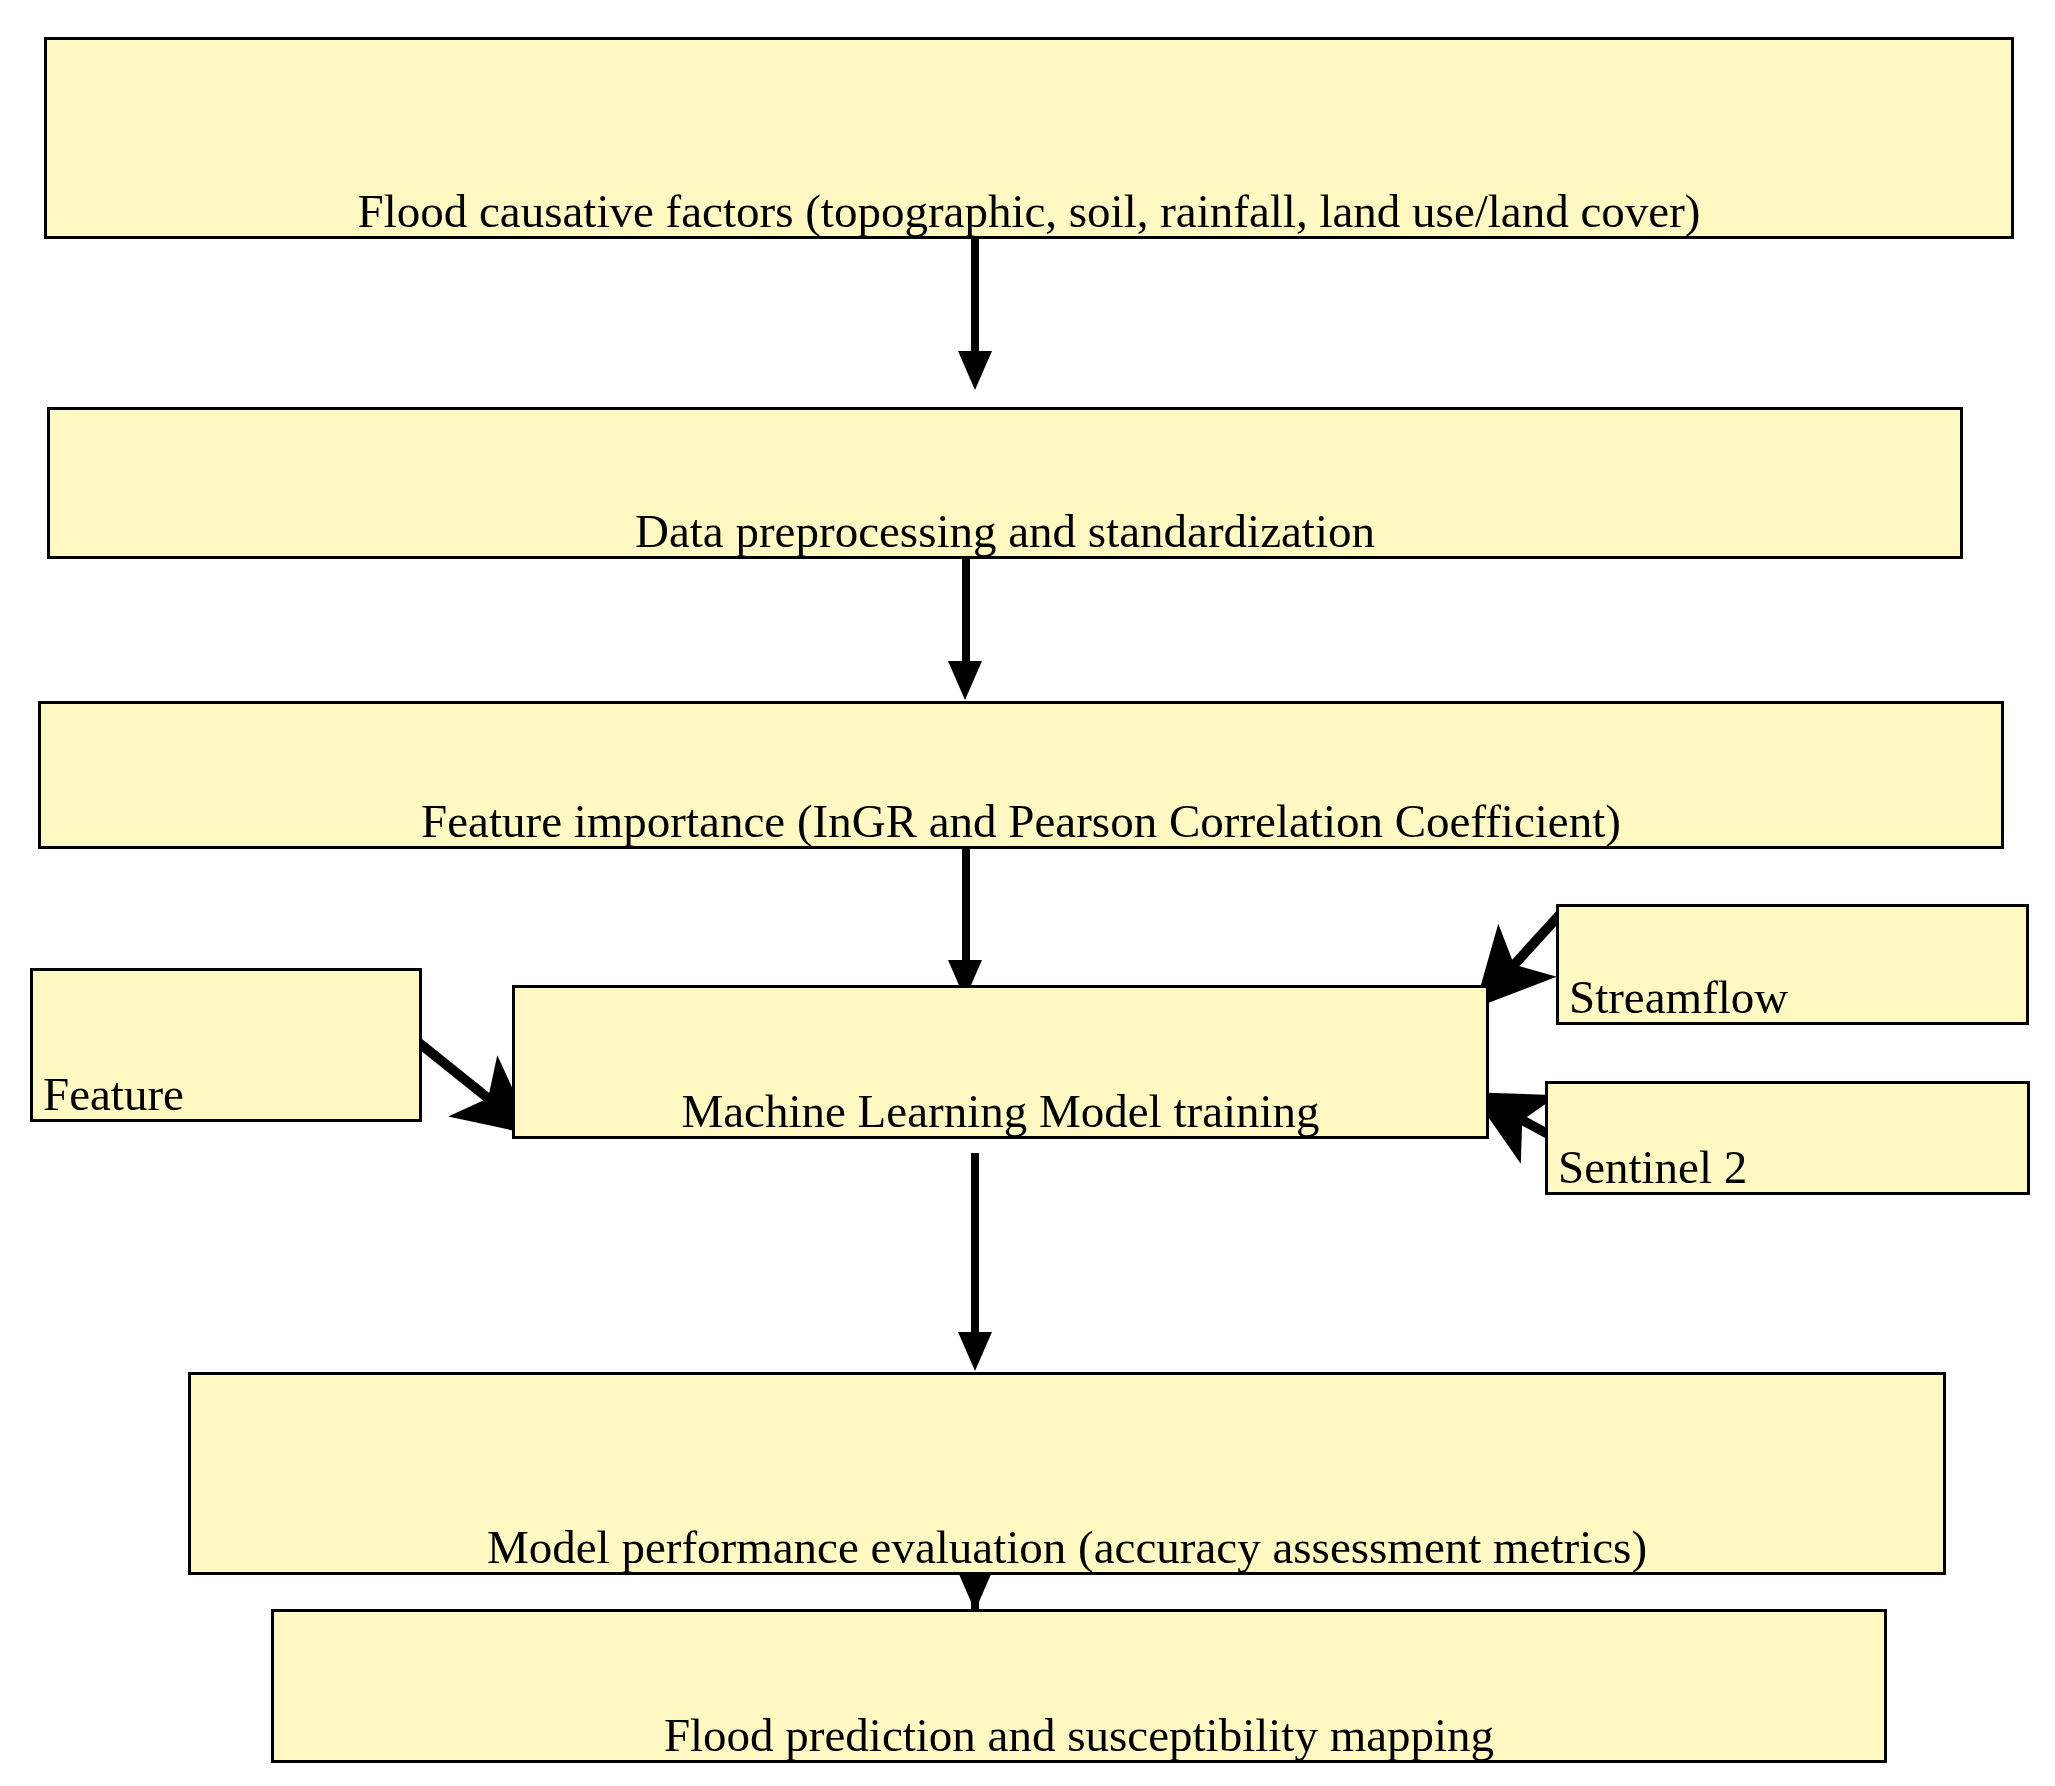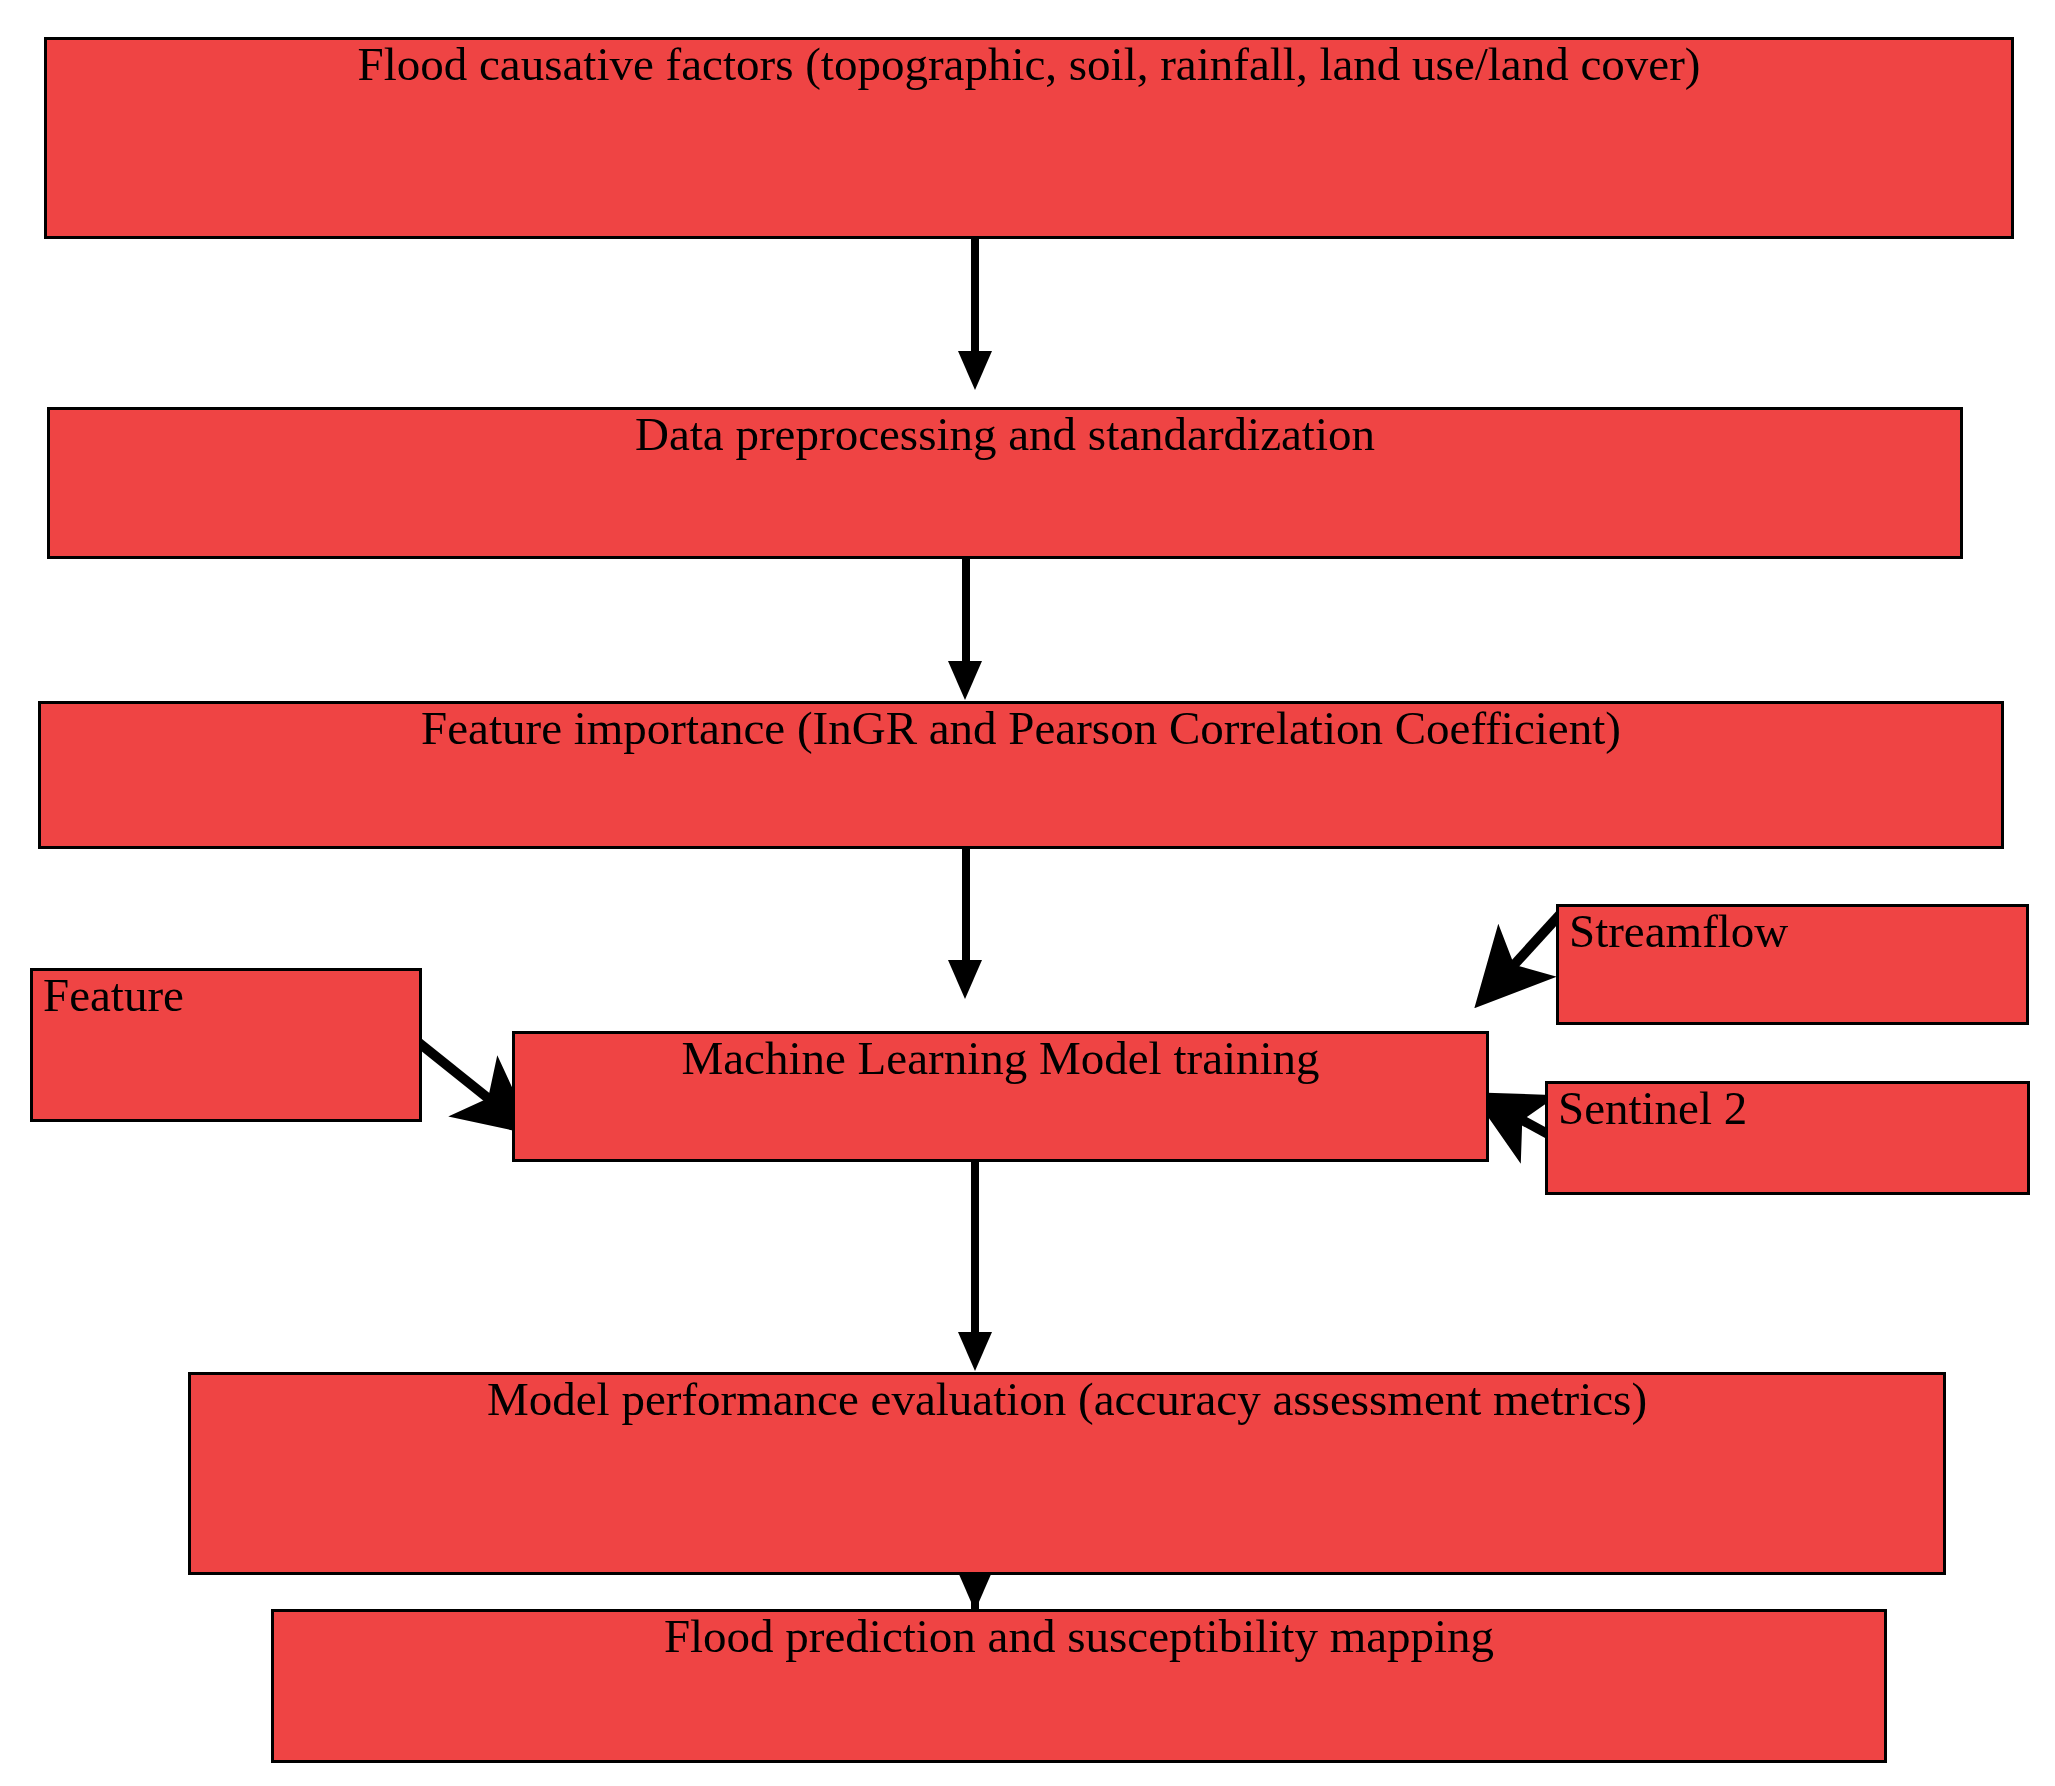--- a/index.html
+++ b/index.html
@@ -15,23 +15,23 @@
     position: relative;
     width: 2056px;
     height: 1786px;
     background: #ffffff;
     overflow: hidden;
   }
   .node {
     position: absolute;
     box-sizing: border-box;
     border: 3px solid #000000;
-    background: #ef4444;
+    background: #fef9c3;
     display: flex;
-    align-items: flex-start;
+    align-items: flex-end;
     z-index: 2;
   }
   .node.center { justify-content: center; }
   .node.left   { justify-content: flex-start; }
   .node-label {
     font-size: 47px;
     line-height: 1.05;
     white-space: nowrap;
     color: #000000;
   }
@@ -112,21 +112,21 @@
   </div>
 
   <div class="node center" style="left:38px; top:701px; width:1966px; height:148px;">
     <span class="node-label">Feature importance (InGR and Pearson Correlation Coefficient)</span>
   </div>
 
   <div class="node left" style="left:30px; top:968px; width:392px; height:154px;">
     <span class="node-label">Feature</span>
   </div>
 
-  <div class="node center" style="left:512px; top:1031px; width:977px; height:131px;">
+  <div class="node center" style="left:512px; top:985px; width:977px; height:154px;">
     <span class="node-label">Machine Learning Model training</span>
   </div>
 
   <div class="node left" style="left:1556px; top:904px; width:473px; height:121px;">
     <span class="node-label">Streamflow</span>
   </div>
 
   <div class="node left" style="left:1545px; top:1081px; width:485px; height:114px;">
     <span class="node-label">Sentinel 2</span>
   </div>

